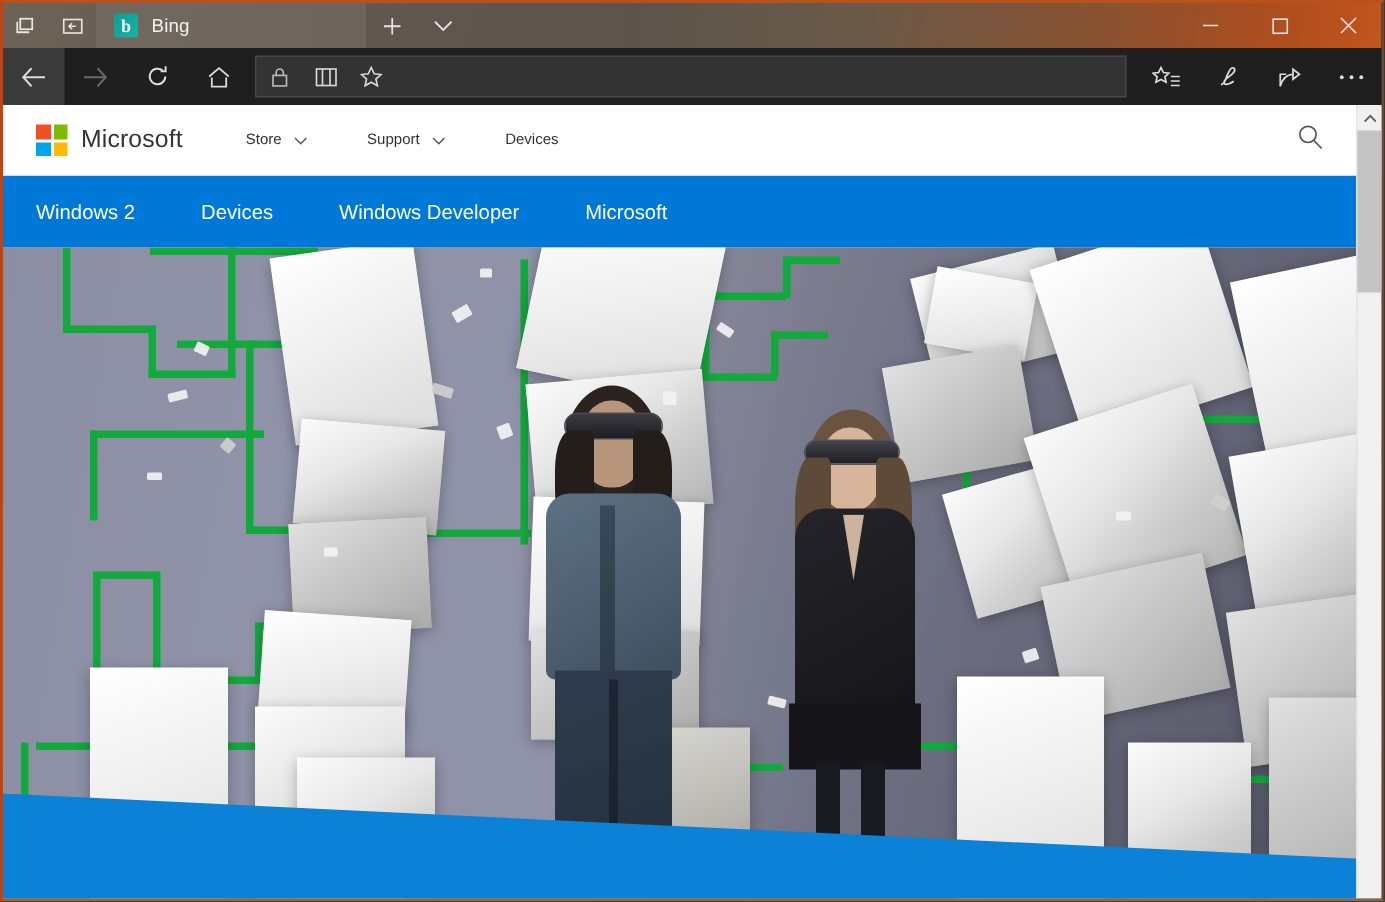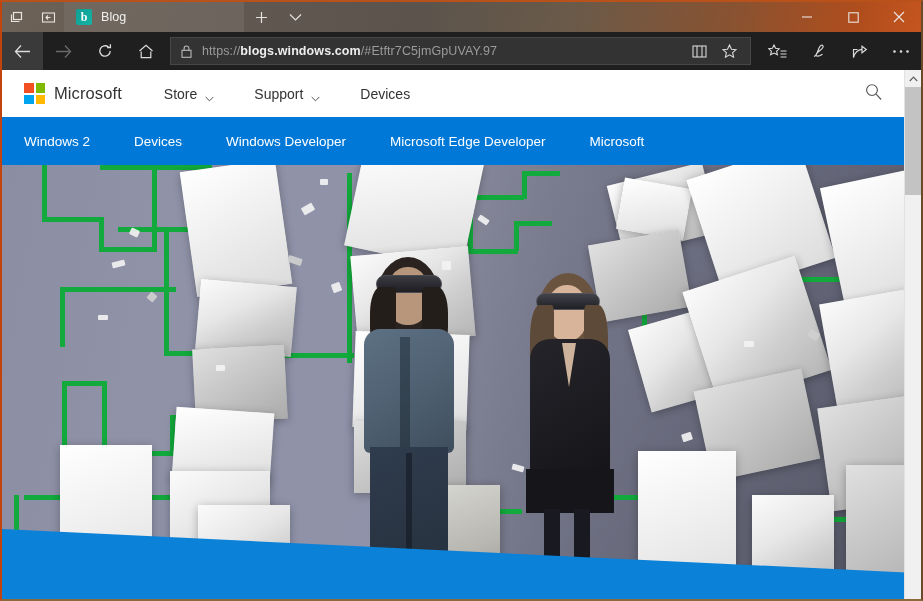--- a/index.html
+++ b/index.html
@@ -90,21 +90,21 @@
   
   #ms-header {
     position:relative; height:47px; background:#fff; display:flex; align-items:center;
     padding-left:22px; border-bottom:0;
   }
   #ms-logo { display:flex; align-items:center; margin-right:42px; }
   .ms-squares { width:21px; height:21px; display:grid; grid-template-columns:1fr 1fr; grid-template-rows:1fr 1fr; gap:2px; margin-right:9px; }
   .ms-squares i { display:block; }
   #ms-name { font-size:16.5px; color:#333; letter-spacing:.1px; }
   .ms-navitem {
-    display:flex; align-items:flex-end; font-size:14px; color:#333; margin-right:40px;
+    display:flex; align-items:center; font-size:10px; color:#333; margin-right:40px;
     white-space:nowrap;
   }
   .ms-navitem .chev { margin-left:8px; color:#555; display:flex; }
   #ms-search { position:absolute; right:38px; top:50%; transform:translateY(-50%); color:#555; }
 
   
   #blogs-bar {
     height:48px; background:#0078d7; display:flex; align-items:center; padding-left:22px;
     color:#fff;
   }
@@ -173,21 +173,21 @@
       <svg width="15" height="15" viewBox="0 0 15 15" fill="none" stroke="currentColor" stroke-width="1.1">
         <rect x="1.5" y="3" width="12" height="9"></rect>
         <path d="M9.5 7.5H5m2-2l-2 2 2 2"></path>
       </svg>
     </div>
 
     <div class="tab tab-inactive">
       <span class="tab-fav">
         <span class="bing-ico">b</span>
       </span>
-      <span class="tab-title">Blog</span>
+      <span class="tab-title">Bing</span>
     </div>
 
 
     <div class="tab-newbtn">
       <svg width="13" height="13" viewBox="0 0 13 13" stroke="currentColor" stroke-width="1.2">
           <path d="M6.5 1v11M1 6.5h11"></path>
         </svg>
     </div>
     <div class="tab-dropbtn">
       <svg width="13" height="9" viewBox="0 0 13 9" fill="none" stroke="currentColor" stroke-width="1.2">
@@ -239,21 +239,20 @@
       </svg>
     </div>
 
     <div id="addressbar">
       <span class="lock-ico">
         <svg width="11" height="13" viewBox="0 0 11 13" fill="none" stroke="currentColor" stroke-width="1.1">
           <rect x="1" y="5.3" width="9" height="7"></rect>
             <path d="M3.1 5.3V3.4a2.4 2.4 0 0 1 4.8 0v1.9"></path>
         </svg>
       </span>
-      <span id="urltext">https://<b>blogs.windows.com</b>/#Etftr7C5jmGpUVAY.97</span>
       <span class="abar-btn">
         <svg width="15" height="13" viewBox="0 0 15 13" fill="none" stroke="currentColor" stroke-width="1.1">
           <rect x="1" y="1" width="13" height="11"></rect>
             <path d="M5 1v11M10 1v11"></path>
         </svg>
       </span>
       <span class="abar-btn">
         <svg width="15" height="14" viewBox="0 0 15 14" fill="none" stroke="currentColor" stroke-width="1.1">
           <path d="M7.5 1l2 4.2 4.5.5-3.4 3 1 4.5-4.1-2.4L3.4 13.2l1-4.5L1 5.7l4.5-.5z"></path>
         </svg>
@@ -325,21 +324,20 @@
           <circle cx="8" cy="7.6" r="5.4"></circle>
             <path d="M12.1 11.7l5 5.3"></path>
         </svg>
       </div>
     </div>
 
     <div id="blogs-bar">
       <span class="blog-navitem">Windows 2</span>
       <span class="blog-navitem">Devices</span>
       <span class="blog-navitem">Windows Developer</span>
-      <span class="blog-navitem">Microsoft Edge Developer</span>
       <span class="blog-navitem">Microsoft</span>
     </div>
 
     <div id="hero">
       <div id="hero-photo">
         <div class="wall-left"></div>
         <div class="wall-right"></div>
         <div class="wall-shade"></div>
 
         <div class="gline v" style="left:40px;  top:0;    height:56px;"></div>

